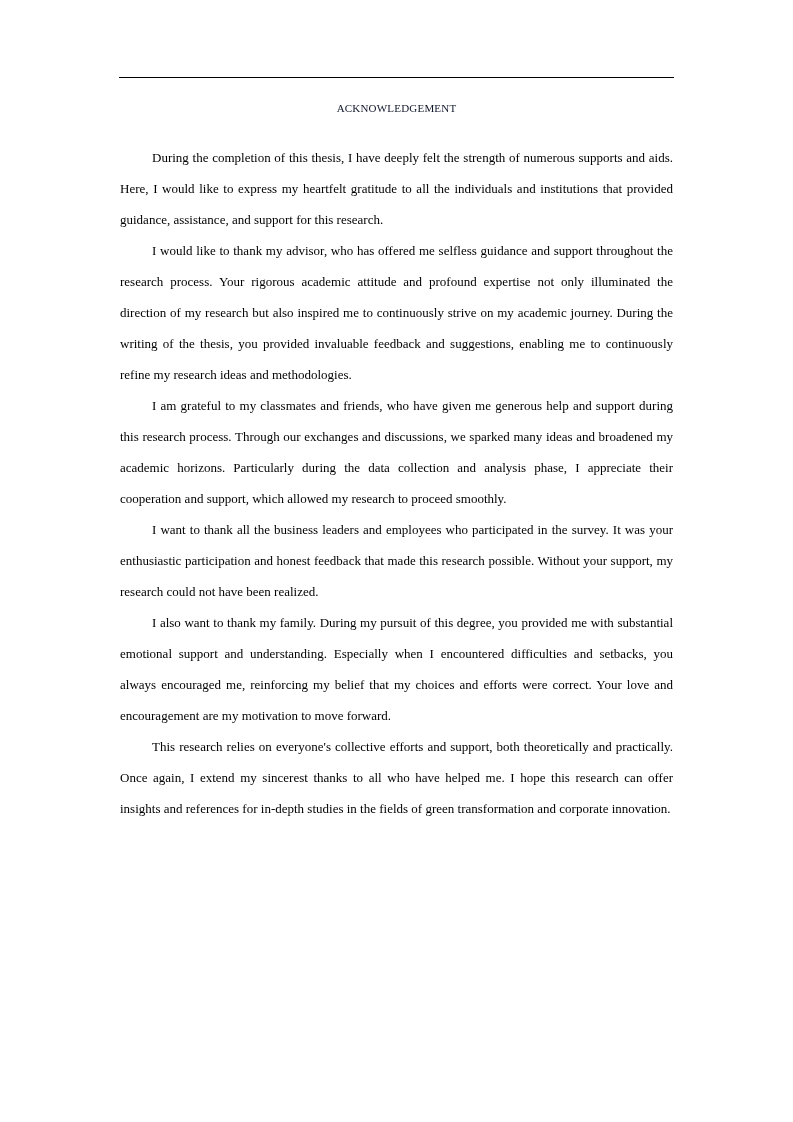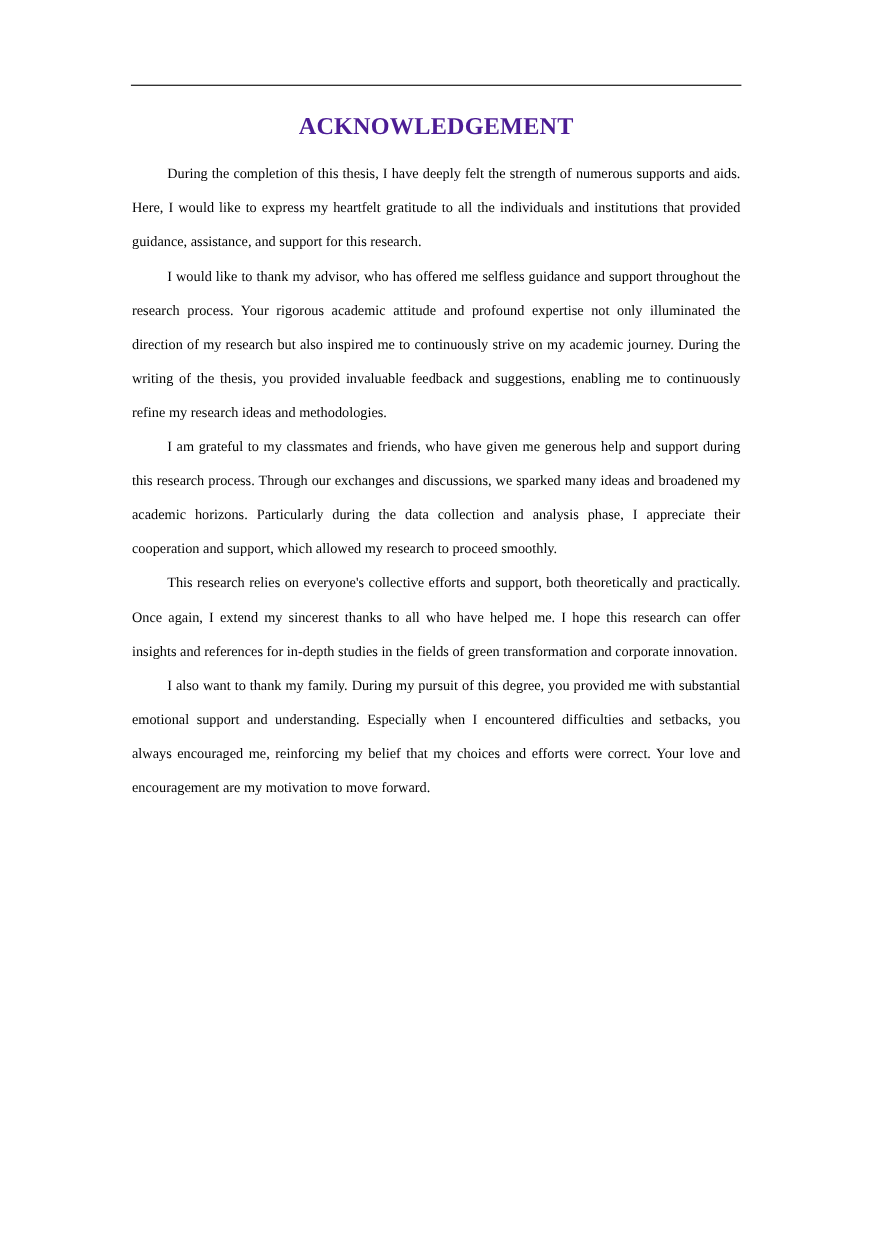--- a/index.html
+++ b/index.html
@@ -21,24 +21,24 @@
     left: 119px;
     width: 555px;
     border-top: 1.5px solid #000000;
   }
   .doc-title {
     position: absolute;
     top: 102px;
     left: 0;
     width: 100%;
     text-align: center;
-    font-size: 22px;
-    font-weight: bold;
+    font-size: 11px;
+    font-weight: normal;
     letter-spacing: 0.2px;
-    color: #4c1d95;
+    color: #0f172a;
   }
   .doc-body {
     position: absolute;
     top: 142px;
     left: 120px;
     width: 553px;
     font-size: 13px;
     line-height: 31px;
     text-align: justify;
     color: #000000;
@@ -63,18 +63,19 @@
 <div class="page">
 
   <div class="header-rule"></div>
 
   <h1 class="doc-title">ACKNOWLEDGEMENT</h1>
 
   <div class="doc-body">
     <p>During the completion of this thesis, I have deeply felt the strength of numerous supports and aids. Here, I would like to express my heartfelt gratitude to all the individuals and institutions that provided guidance, assistance, and support for this research.</p>
     <p>I would like to thank my advisor, who has offered me selfless guidance and support throughout the research process. Your rigorous academic attitude and profound expertise not only illuminated the direction of my research but also inspired me to continuously strive on my academic journey. During the writing of the thesis, you provided invaluable feedback and suggestions, enabling me to continuously refine my research ideas and methodologies.</p>
     <p>I am grateful to my classmates and friends, who have given me generous help and support during this research process. Through our exchanges and discussions, we sparked many ideas and broadened my academic horizons. Particularly during the data collection and analysis phase, I appreciate their cooperation and support, which allowed my research to proceed smoothly.</p>
+    <p>I want to thank all the business leaders and employees who participated in the survey. It was your enthusiastic participation and honest feedback that made this research possible. Without your support, my research could not have been realized.</p>
+    <p>I also want to thank my family. During my pursuit of this degree, you provided me with substantial emotional support and understanding. Especially when I encountered difficulties and setbacks, you always encouraged me, reinforcing my belief that my choices and efforts were correct. Your love and encouragement are my motivation to move forward.</p>
     <p>This research relies on everyone's collective efforts and support, both theoretically and practically. Once again, I extend my sincerest thanks to all who have helped me. I hope this research can offer insights and references for in-depth studies in the fields of green transformation and corporate innovation.</p>
-    <p>I also want to thank my family. During my pursuit of this degree, you provided me with substantial emotional support and understanding. Especially when I encountered difficulties and setbacks, you always encouraged me, reinforcing my belief that my choices and efforts were correct. Your love and encouragement are my motivation to move forward.</p>
   </div>
 
 
 </div>
 
 </body></html>

